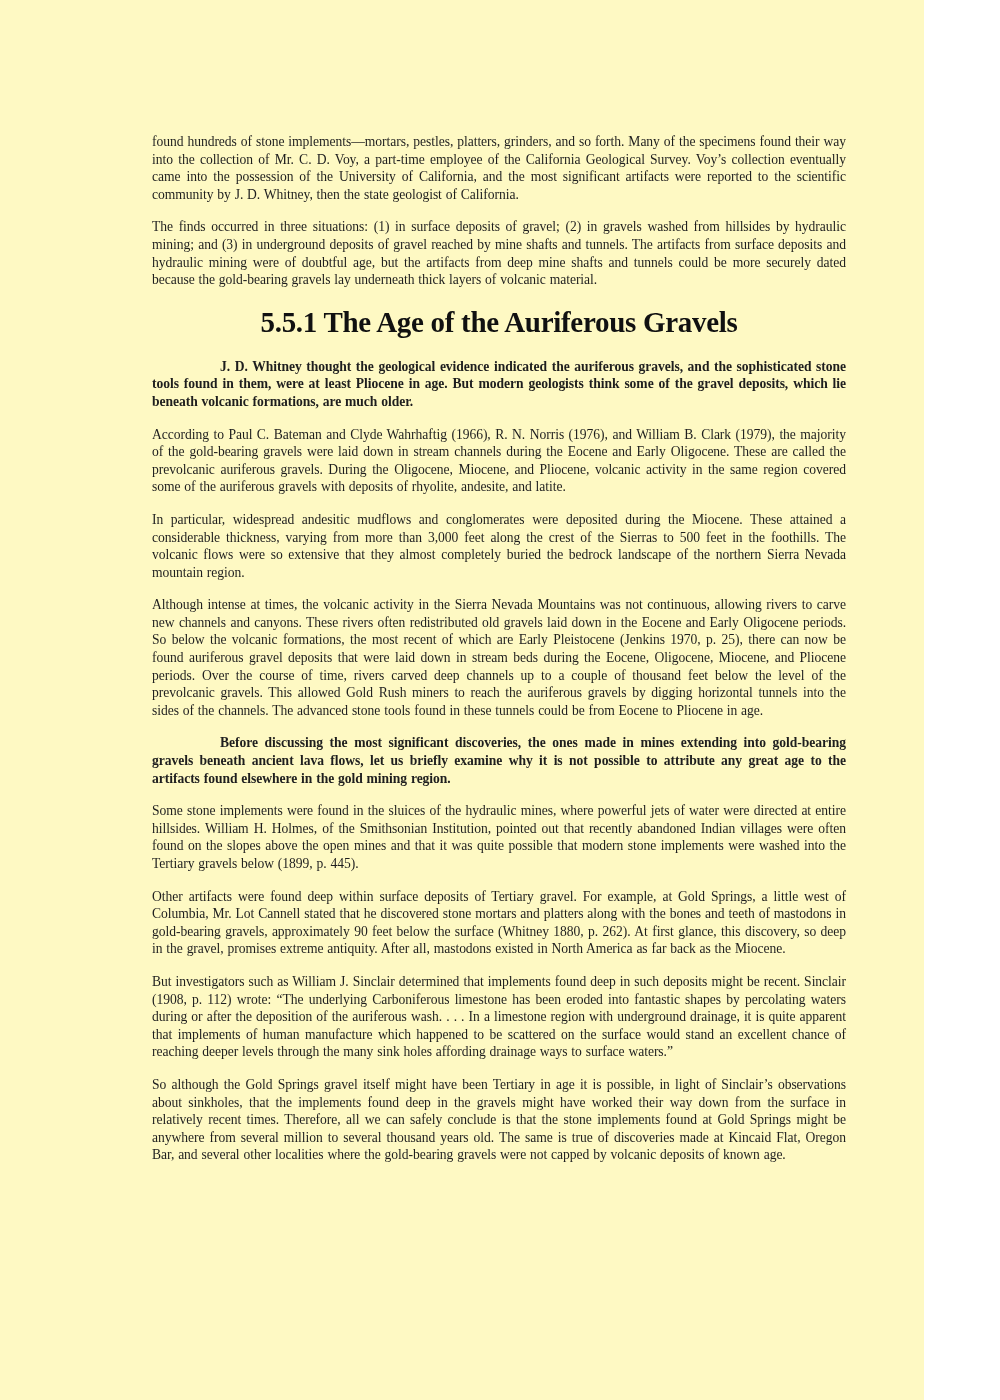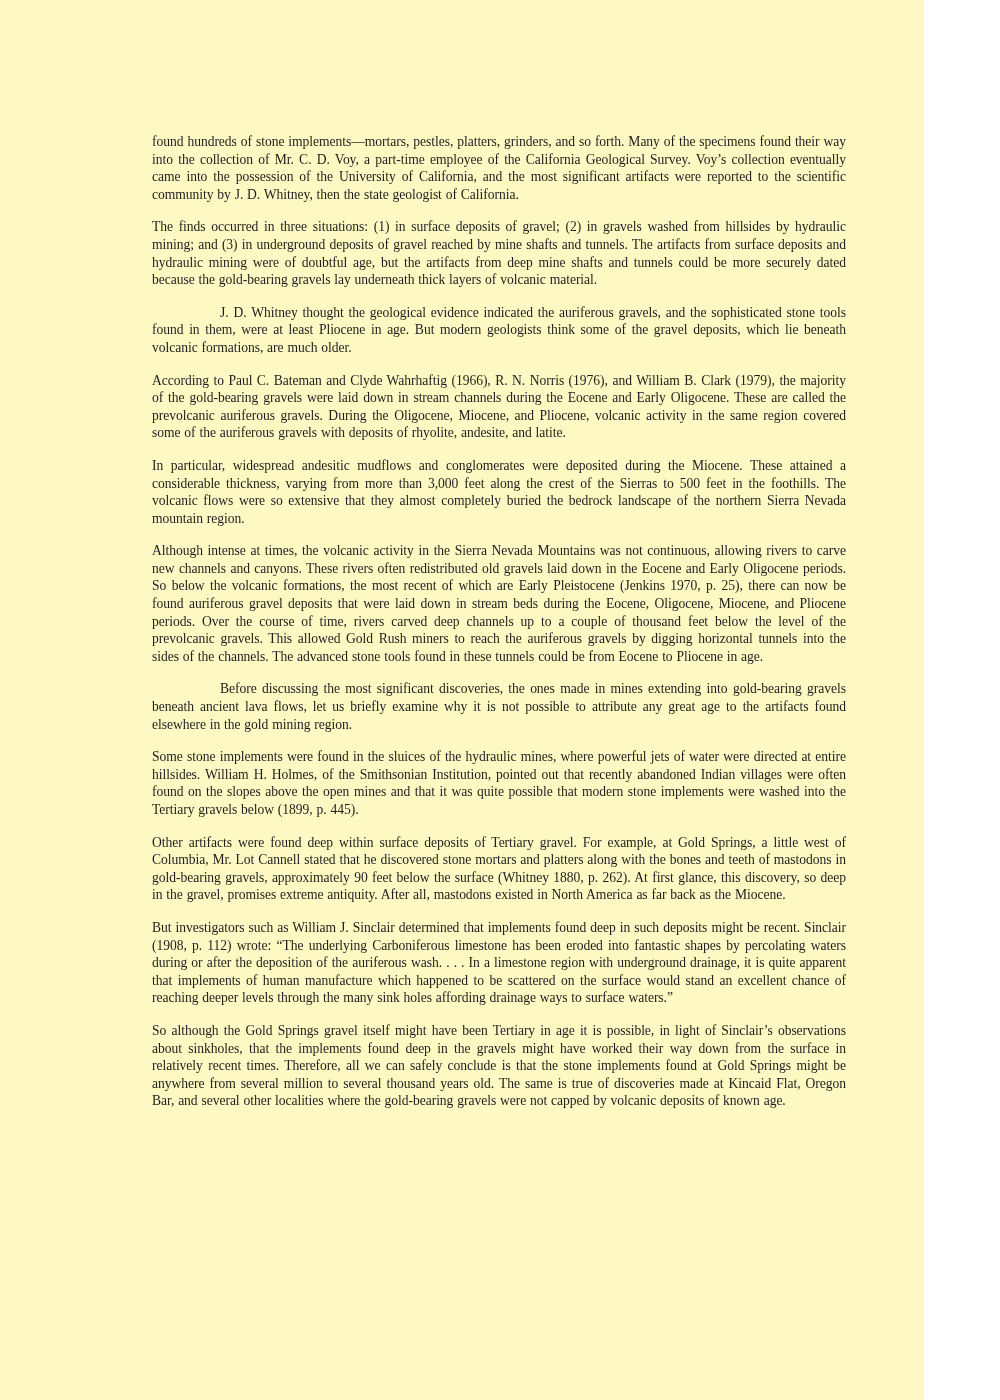--- a/index.html
+++ b/index.html
@@ -25,20 +25,21 @@
     .para {
       margin: 0 0 15px 0;
       font-size: 13.6px;
       line-height: 17.6px;
       text-align: justify;
       letter-spacing: -0.05px;
       word-spacing: 0.5px;
     }
     .para.indent {
       text-indent: 68px;
+      font-weight: bold;
     }
     .heading {
       margin: 10px 0 18px 0;
       font-size: 29px;
       line-height: 36px;
       font-weight: bold;
       text-align: center;
       letter-spacing: -0.3px;
       color: #111111;
     }
@@ -46,20 +47,21 @@
 </head>
 <body>
 
 <div class="page">
   <main class="content">
 
     <p class="para">found hundreds of stone implements—mortars, pestles, platters, grinders, and so forth. Many of the specimens found their way into the collection of Mr. C. D. Voy, a part-time employee of the California Geological Survey. Voy’s collection eventually came into the possession of the University of California, and the most significant artifacts were reported to the scientific community by J. D. Whitney, then the state geologist of California.</p>
 
     <p class="para">The finds occurred in three situations: (1) in surface deposits of gravel; (2) in gravels washed from hillsides by hydraulic mining; and (3) in underground deposits of gravel reached by mine shafts and tunnels. The artifacts from surface deposits and hydraulic mining were of doubtful age, but the artifacts from deep mine shafts and tunnels could be more securely dated because the gold-bearing gravels lay underneath thick layers of volcanic material.</p>
 
+    <h2 class="heading">5.5.1 The Age of the Auriferous Gravels</h2>
 
     <p class="para indent">J. D. Whitney thought the geological evidence indicated the auriferous gravels, and the sophisticated stone tools found in them, were at least Pliocene in age. But modern geologists think some of the gravel deposits, which lie beneath volcanic formations, are much older.</p>
 
     <p class="para">According to Paul C. Bateman and Clyde Wahrhaftig (1966), R. N. Norris (1976), and William B. Clark (1979), the majority of the gold-bearing gravels were laid down in stream channels during the Eocene and Early Oligocene. These are called the prevolcanic auriferous gravels. During the Oligocene, Miocene, and Pliocene, volcanic activity in the same region covered some of the auriferous gravels with deposits of rhyolite, andesite, and latite.</p>
 
     <p class="para">In particular, widespread andesitic mudflows and conglomerates were deposited during the Miocene. These attained a considerable thickness, varying from more than 3,000 feet along the crest of the Sierras to 500 feet in the foothills. The volcanic flows were so extensive that they almost completely buried the bedrock landscape of the northern Sierra Nevada mountain region.</p>
 
     <p class="para">Although intense at times, the volcanic activity in the Sierra Nevada Mountains was not continuous, allowing rivers to carve new channels and canyons. These rivers often redistributed old gravels laid down in the Eocene and Early Oligocene periods. So below the volcanic formations, the most recent of which are Early Pleistocene (Jenkins 1970, p. 25), there can now be found auriferous gravel deposits that were laid down in stream beds during the Eocene, Oligocene, Miocene, and Pliocene periods. Over the course of time, rivers carved deep channels up to a couple of thousand feet below the level of the prevolcanic gravels. This allowed Gold Rush miners to reach the auriferous gravels by digging horizontal tunnels into the sides of the channels. The advanced stone tools found in these tunnels could be from Eocene to Pliocene in age.</p>
 
 

